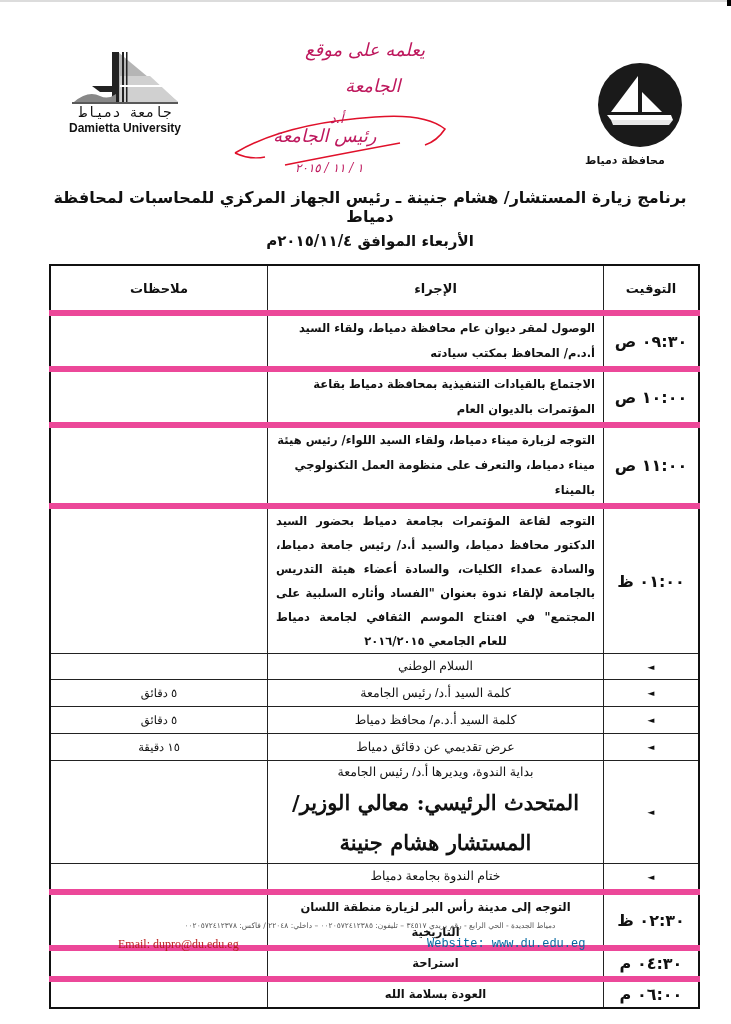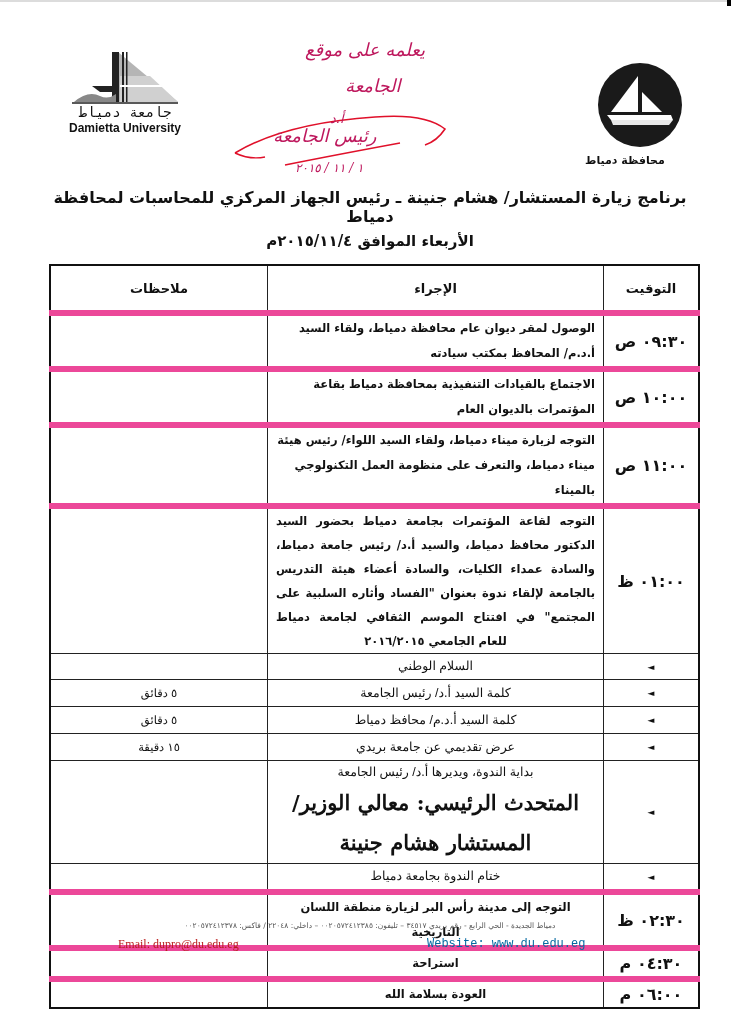--- a/index.html
+++ b/index.html
@@ -142,21 +142,21 @@
     <td class="col-action plain">كلمة السيد أ.د/ رئيس الجامعة</td>
     <td class="col-notes">٥ دقائق</td>
   </tr>
   <tr style="height:27px;">
     <td class="col-time bullet">◄</td>
     <td class="col-action plain">كلمة السيد أ.د.م/ محافظ دمياط</td>
     <td class="col-notes">٥ دقائق</td>
   </tr>
   <tr style="height:27px;">
     <td class="col-time bullet">◄</td>
-    <td class="col-action plain">عرض تقديمي عن جامعة بريدي</td>
+    <td class="col-action plain">عرض تقديمي عن دقائق دمياط</td>
     <td class="col-notes">١٥ دقيقة</td>
   </tr>
   <tr style="height:80px;">
     <td class="col-time bullet">◄</td>
     <td class="col-action">
       <span class="moderator">بداية الندوة، ويديرها أ.د/ رئيس الجامعة</span>
       <span class="speaker">المتحدث الرئيسي: معالي الوزير/ المستشار هشام جنينة</span>
     </td>
     <td class="col-notes"></td>
   </tr>

